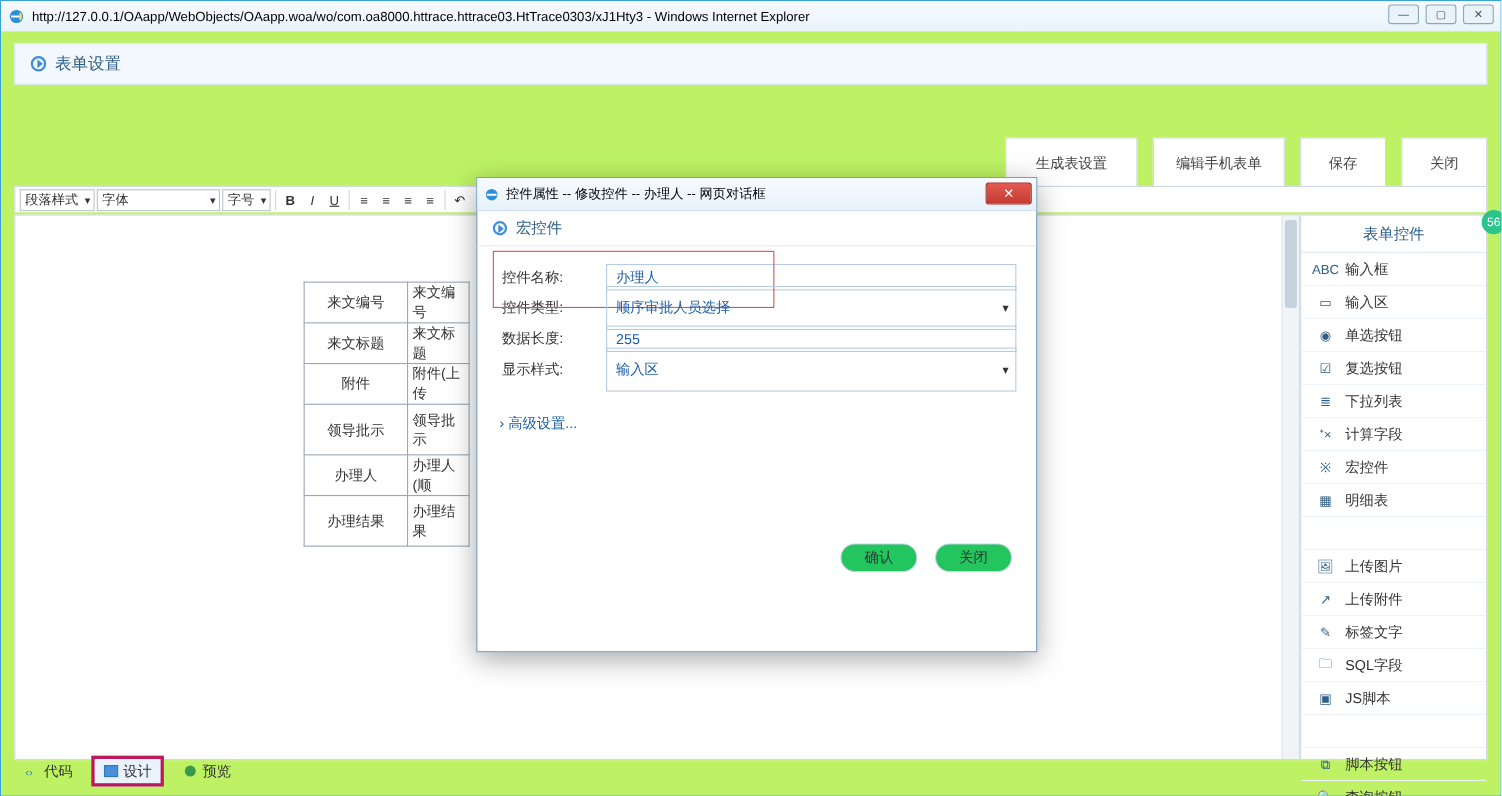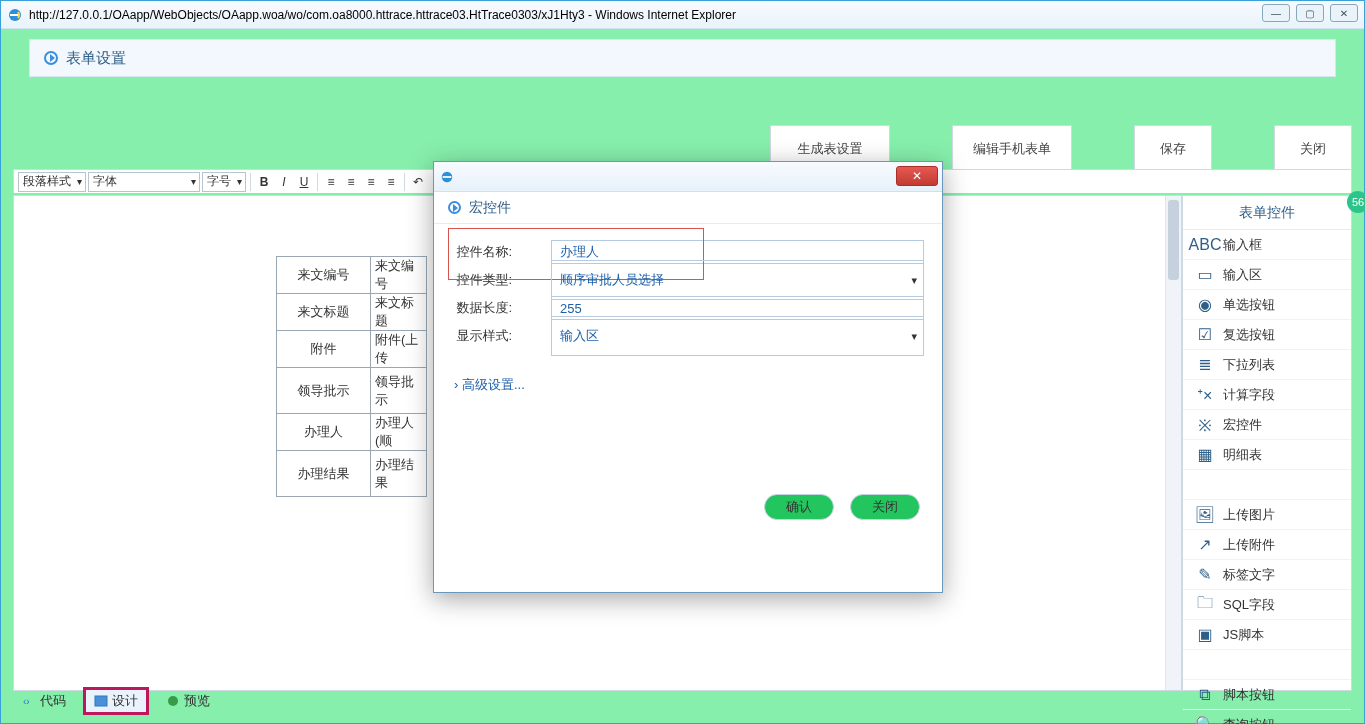--- a/index.html
+++ b/index.html
@@ -3,48 +3,48 @@
 <meta charset="utf-8">
 <style>
   * { box-sizing: border-box; font-family: "Microsoft YaHei", Arial, sans-serif; }
   body { margin:0; background:#fff; font-size:12px; color:#333; overflow:hidden; }
   .window { width:1365px; height:724px; border:1px solid #3aa0d8; position:relative; background:#fff; }
   .titlebar { height:28px; background:linear-gradient(#f7fbff,#e9f3fb); border-bottom:1px solid #cfe3f1; display:flex; align-items:center; padding:0 6px; position:relative; }
   .titlebar .ie-icon{ width:16px;height:16px; margin-right:6px; }
   .titlebar .url { flex:1; color:#000; font-size:12px; }
   .win-controls { position:absolute; right:6px; top:3px; display:flex; gap:6px; }
   .win-btn { width:28px; height:18px; border:1px solid #8aa7b9; border-radius:3px; background:#eaf3fa; display:flex; align-items:center; justify-content:center; font-size:10px; color:#3b5260; cursor:default;}
-  .content-wrap { position:absolute; top:28px; left:0; right:0; bottom:0; padding:10px 28px; background:#86efac; }
+  .content-wrap { position:absolute; top:28px; left:0; right:0; bottom:0; padding:10px 12px; background:#bef264; }
   .page-header { height:38px; border:1px solid #d7e6f2; background:#f2f8fd; display:flex; align-items:center; padding:0 14px; margin-bottom:14px; }
   .page-header .circ { width:14px;height:14px;border-radius:50%;border:2px solid #3b8ede; display:inline-flex;align-items:center;justify-content:center;margin-right:8px; position:relative;}
   .page-header .circ::after{content:"";border-left:5px solid #3b8ede;border-top:4px solid transparent;border-bottom:4px solid transparent;margin-left:2px;}
   .page-header .title{ font-size:15px; color:#2f5f88; }
   .top-buttons { position:absolute; right:12px; top:96px; display:flex; gap:14px; }
-  .btn { min-width:120px; height:48px; border:1px solid #cfd9e2; background:#fff; display:flex; align-items:center; justify-content:center; font-size:13px; color:#444; cursor:pointer;margin-left:48px;}
+  .btn { min-width:120px; height:48px; border:1px solid #cfd9e2; background:#fff; display:flex; align-items:center; justify-content:center; font-size:13px; color:#444; cursor:pointer;}
   .btn.small{min-width:78px;}
   .toolbar-row { position:absolute; top:140px; left:12px; right:12px; height:24px; border:1px solid #cfd9e2; border-bottom:none; padding:2px 4px; display:flex; align-items:center; gap:2px; background:#fff;}
   .tb-select{height:20px;border:1px solid #b7c5d1;background:#fff;padding:0 14px 0 4px;font-size:12px;display:flex;align-items:center;position:relative;min-width:64px;}
   .tb-select.wide{min-width:112px;}
   .tb-select::after{content:"▾";position:absolute;right:3px;font-size:10px;color:#333;}
   .tb-sep{width:1px;height:18px;background:#cfd9e2;margin:0 2px;}
   .tb-icon{width:18px;height:18px;display:flex;align-items:center;justify-content:center;font-size:12px;cursor:pointer;}
   .b{font-weight:bold;} .i{font-style:italic;} .u{text-decoration:underline;}
   .main-area { position:absolute; top:166px; left:12px; right:12px; bottom:32px; display:flex; }
   .editor { flex:1; border:1px solid #cfd9e2; position:relative; background:#fff; overflow:hidden;}
   .scrollbar-v{position:absolute;right:0;top:0;bottom:0;width:16px;background:#f0f4f8;border-left:1px solid #dde6ee;}
   .scrollbar-v .thumb{position:absolute;left:2px;right:2px;top:4px;height:80px;background:#c5d2de;border-radius:3px;}
   .form-table { margin:60px 0 0 262px; border-collapse:collapse; }
   .form-table td{ border:1px solid #9aa7b2; padding:0; height:34px; font-size:13px;}
   .form-table .lbl{ width:94px; text-align:center; background:#fff;}
   .form-table .val{ width:56px; padding-left:4px;}
   .form-table tr.tall td{height:46px;}
   .right-panel { width:170px; border:1px solid #cfd9e2; border-left:1px solid #cfd9e2; margin-left:0; background:#fff;}
   .rp-title{height:34px;display:flex;align-items:center;justify-content:center;font-size:14px;color:#2f5f88;border-bottom:1px solid #e4ecf3;}
   .rp-item{height:30px;display:flex;align-items:center;gap:10px;padding:0 14px;font-size:13px;border-bottom:1px solid #eef3f8;cursor:pointer;}
-  .rp-item .ic{width:16px;height:16px;display:flex;align-items:center;justify-content:center;font-size:16px;color:#2f5f88;}
+  .rp-item .ic{width:16px;height:16px;display:flex;align-items:center;justify-content:center;font-size:12px;color:#2f5f88;}
   .rp-gap{height:30px;border-bottom:1px solid #eef3f8;}
   .footer-tabs{position:absolute;left:12px;bottom:8px;display:flex;gap:8px;align-items:center;}
   .ftab{display:flex;align-items:center;gap:4px;padding:2px 8px;border:1px solid transparent;font-size:13px;cursor:pointer;}
   .ftab.active{background:#eaf2fb;border:3px solid #be185d;}
   .ftab .ic{width:14px;height:14px;display:inline-block;}
   .dialog{position:absolute;left:432px;top:160px;width:510px;height:432px;border:1px solid #6b97bb;background:#fff;box-shadow:0 6px 24px rgba(0,0,0,0.35);}
   .dlg-titlebar{height:30px;background:linear-gradient(#f7fbff,#e7f1fa);border-bottom:1px solid #cfe0ee;display:flex;align-items:center;padding:0 6px;position:relative;}
   .dlg-titlebar .ie-icon{width:14px;height:14px;margin-right:6px;}
   .dlg-titlebar .ttl{font-size:12px;color:#000;}
   .dlg-close{position:absolute;right:4px;top:4px;width:42px;height:20px;background:#d9534f;background:linear-gradient(#e55a52,#c13a31);border-radius:3px;border:1px solid #a92e25;display:flex;align-items:center;justify-content:center;color:#fff;font-size:12px;cursor:pointer;}
@@ -269,20 +269,21 @@
   <div class="badge56">56</div>
 
   <div class="dialog">
     <div class="dlg-titlebar">
       <span class="ie-icon">
           <svg viewBox="0 0 16 16">
             <circle cx="8" cy="8" r="6" fill="#2d8fd6"></circle>
             <path d="M3 8h10" stroke="#fff" stroke-width="2"></path>
           </svg>
         </span>
+      <span class="ttl">控件属性 -- 修改控件 -- 办理人 -- 网页对话框</span>
       <div class="dlg-close">✕</div>
     </div>
     <div class="dlg-section-hdr">
       <span class="circ"></span>
       <span class="t">宏控件</span>
     </div>
     <div class="dlg-body">
       <div class="redbox" style="left:14px;top:4px;width:256px;height:52px"></div>
       <div class="fld-row">
         <div class="fld-lbl">控件名称:</div>

